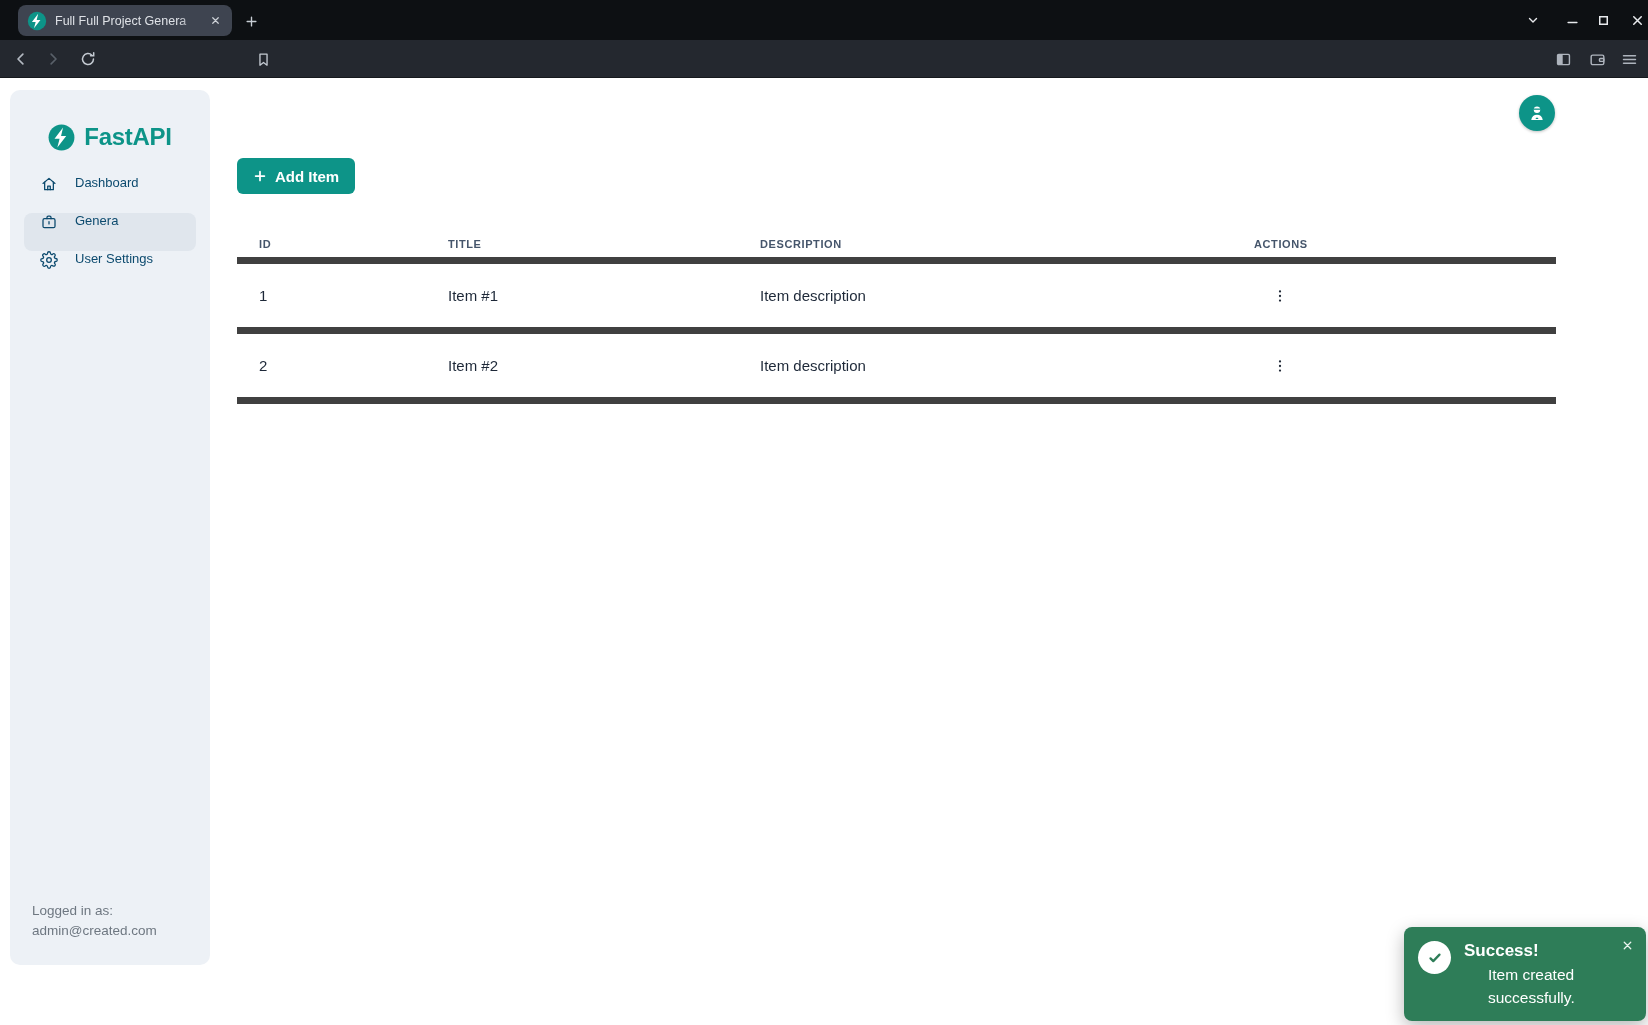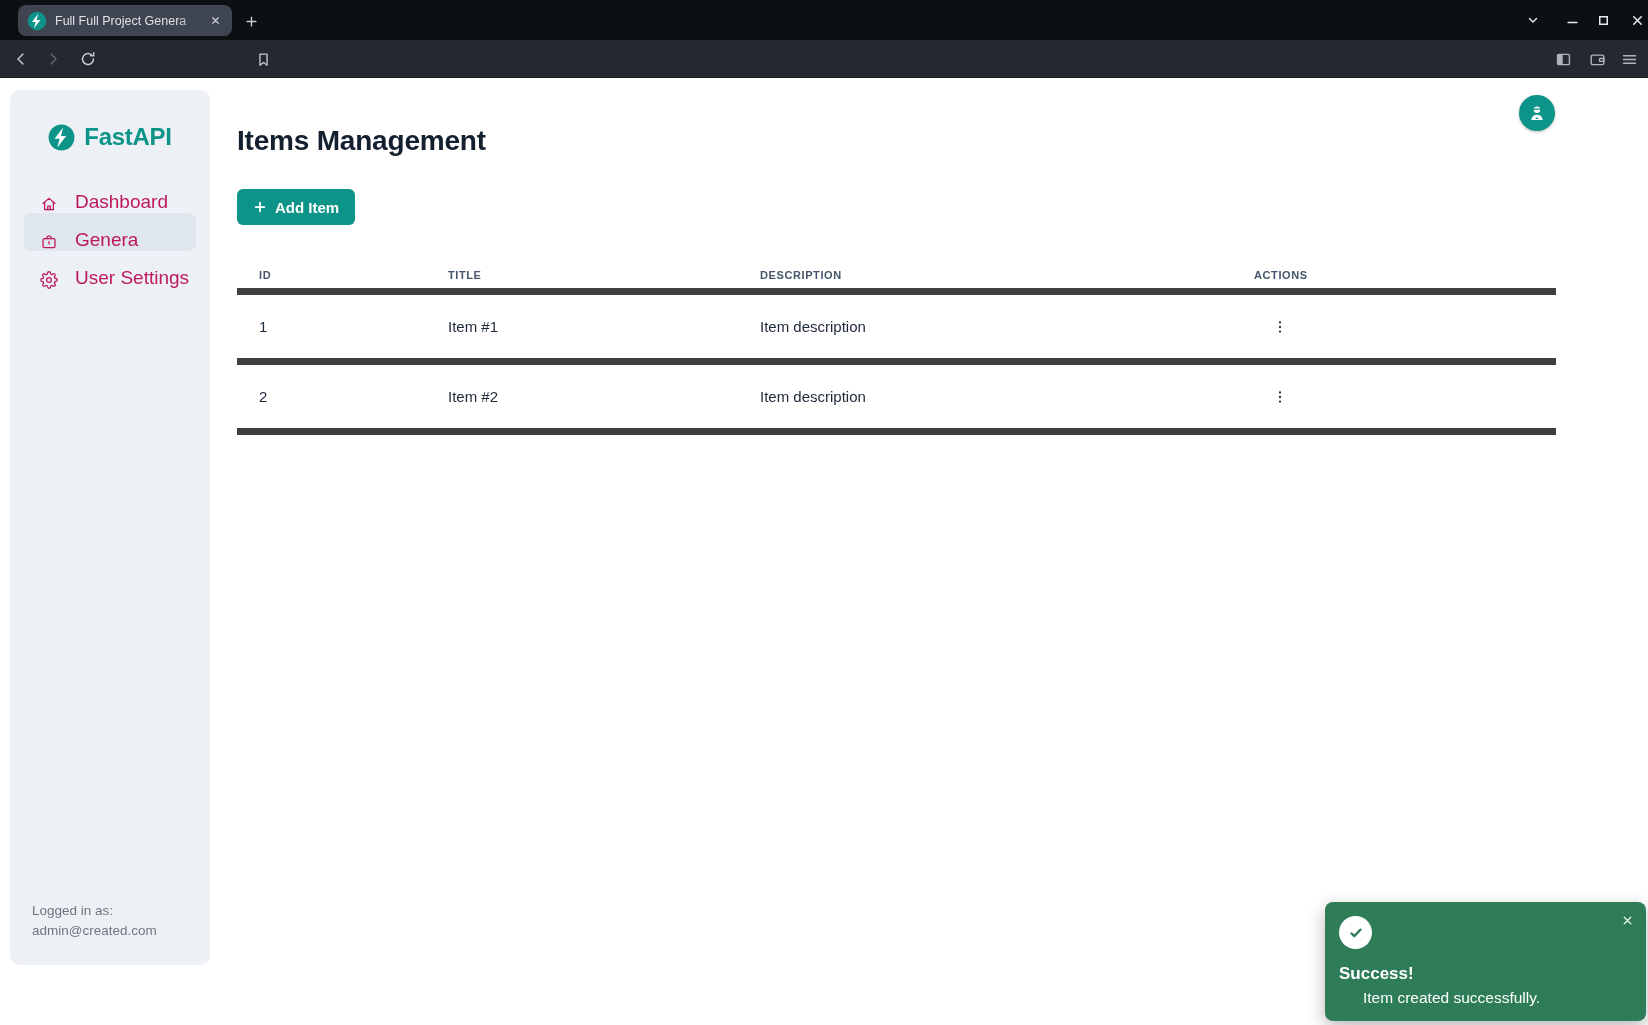--- a/index.html
+++ b/index.html
@@ -56,22 +56,22 @@
   
   .app { position:absolute; top:78px; left:0; right:0; bottom:0; background:#fff; }
   .sidebar {
     position:absolute; left:10px; top:12px; width:200px; height:875px;
     background:#edf1f6; border-radius:10px;
   }
   .logo { display:flex; align-items:flex-end; justify-content:center; gap:9px; padding-top:33px; }
   .logo-text { color:#0d9488; font-size:24px; font-weight:600; letter-spacing:-0.3px; }
   .nav-list { margin-top:24px; }
   .nav-item {
-    display:flex; align-items:flex-end; gap:17px; height:38px;
-    padding-left:30px; color:#be185d; font-size:19px; cursor:pointer;
+    display:flex; align-items:flex-start; gap:17px; height:38px;
+    padding-left:30px; color:#0c4a6e; font-size:13px; cursor:pointer;
   }
   .nav-item .nicon { width:18px; height:18px; flex:none; display:flex; }
   .nav-item.active {
     background:#e0e6ed; border-radius:8px; margin:0 14px; padding-left:16px;
   }
   .side-footer { position:absolute; left:22px; bottom:24px; color:#6e7781; font-size:13.5px; line-height:20px; }
 
   .main { position:absolute; left:237px; top:0; right:0; padding-top:47px; }
   h1 { font-size:28px; line-height:31px; font-weight:700; color:#14202f; letter-spacing:-0.2px; }
   .add-btn {
@@ -87,24 +87,24 @@
   .kebab { width:24px; height:24px; margin-left:14px; border-radius:5px; color:#222b38; }
 
   .avatar-btn {
     position:absolute; top:17px; right:93px; width:36px; height:36px; border-radius:50%;
     background:#0d9488; display:flex; align-items:center; justify-content:center;
     border:none; cursor:pointer; box-shadow:0 1px 3px rgba(0,0,0,.25);
   }
 
   
   .toast {
-    position:absolute; right:2px; bottom:4px; width:321px; min-height:73px;
+    position:absolute; right:2px; bottom:4px; width:242px; min-height:73px;
     background:#2e7d58; border-radius:8px; color:#fff;
     box-shadow:0 6px 18px rgba(0,0,0,.28);
-    display:flex; gap:13px; padding:12px 34px 12px 14px;flex-direction:column;
+    display:flex; gap:13px; padding:12px 34px 12px 14px;
   }
   .toast-check {
     width:33px; height:33px; border-radius:50%; background:#fff; flex:none;
     display:flex; align-items:center; justify-content:center; margin-top:2px;
   }
   .toast-title { font-size:17px; font-weight:700; line-height:24px; }
   .toast-msg { font-size:15.5px; line-height:23px;margin-left:24px; }
   .toast-close { position:absolute; top:11px; right:12px; width:14px; height:14px; color:#eaf4ee; }
   svg { display:block; }
 </style>
@@ -288,21 +288,20 @@
       </div>
     </div>
 
     <div class="side-footer">
       <div>Logged in as:</div>
       <div>admin@created.com</div>
     </div>
   </div>
 
   <div class="main">
-    <h1>Items Management</h1>
 
     <button class="add-btn">
       <span>
         <svg width="14" height="14" viewBox="0 0 24 24" fill="none" stroke="#fff" stroke-width="3" stroke-linecap="round">
             <path d="M12 4.5v15M4.5 12h15"></path>
           </svg>
       </span>
       <span>Add Item</span>
     </button>
 

